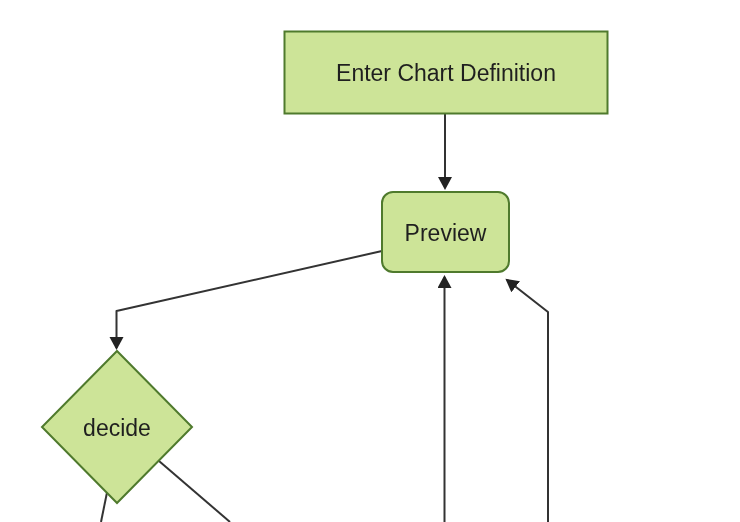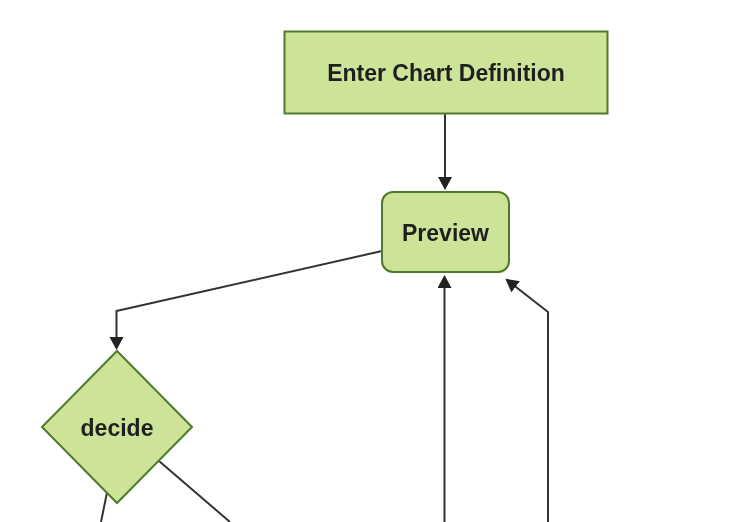--- a/index.html
+++ b/index.html
@@ -7,21 +7,20 @@
     padding: 0;
     background: #ffffff;
     font-family: "Liberation Sans", "DejaVu Sans", sans-serif;
   }
   .canvas {
     position: relative;
     width: 628px;
     height: 522px;
     background: var(--background, #ffffff);
     overflow: hidden;
-    font-weight: bold;
   }
   svg { display: block; }
   .node-shape {
     fill: var(--node-fill, #cde498);
     stroke: var(--node-border, #4f7a2d);
     stroke-width: 2;
   }
   .edge {
     fill: none;
     stroke: var(--line-color, #333333);

